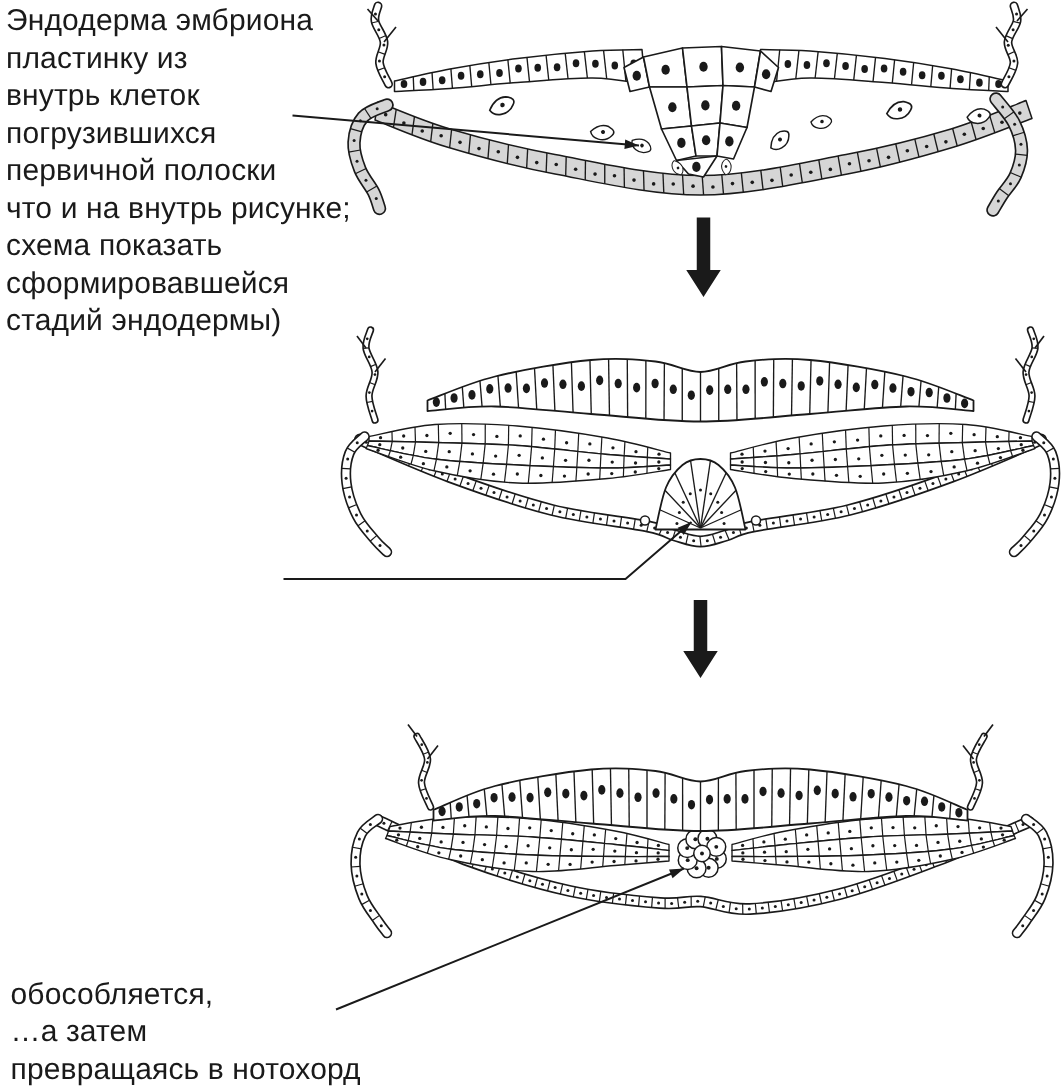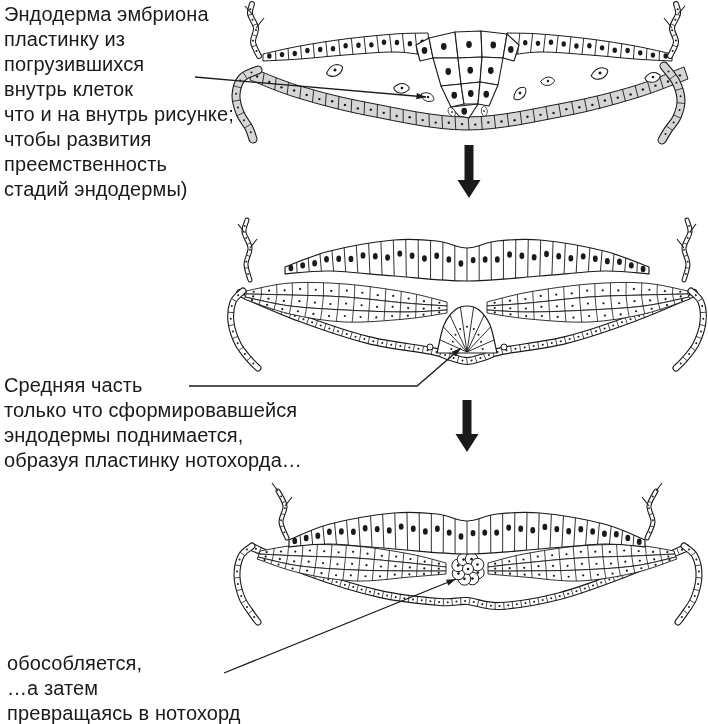--- a/index.html
+++ b/index.html
@@ -1165,33 +1165,28 @@
       </g>
       <g>
         <path d="M224,673L456,579" fill="none" stroke="#1a1a1a" stroke-width="1.3"></path>
         <polygon points="456,579 448.3836083380644,585.4800137385655 446.02108989293913,579.6491171505968" fill="#1a1a1a"></polygon>
       </g>
     </svg>
 
   <div class="ann" id="ann1" style="left: 4px; top: 2px;">
     <div class="ln">Эндодерма эмбриона</div>
     <div class="ln">пластинку из</div>
+    <div class="ln">внутрь клеток</div>
     <div class="ln">погрузившихся</div>
-    <div class="ln">внутрь клеток</div>
+    <div class="ln">первичной полоски</div>
     <div class="ln">что и на внутрь рисунке;</div>
-    <div class="ln">чтобы развития</div>
-    <div class="ln">преемственность</div>
+    <div class="ln">схема показать</div>
+    <div class="ln">сформировавшейся</div>
     <div class="ln">стадий эндодермы)</div>
   </div>
 
-  <div class="ann" id="ann2" style="left: 4px; top: 373px;">
-    <div class="ln">Средняя часть</div>
-    <div class="ln">только что сформировавшейся</div>
-    <div class="ln">эндодермы поднимается,</div>
-    <div class="ln">образуя пластинку нотохорда…</div>
-  </div>
 
   <div class="ann" id="ann3" style="left: 7px; top: 651px;">
     <div class="ln">обособляется,</div>
     <div class="ln">…а затем</div>
     <div class="ln">превращаясь в нотохорд</div>
   </div>
 </div>
 
 </body></html>

